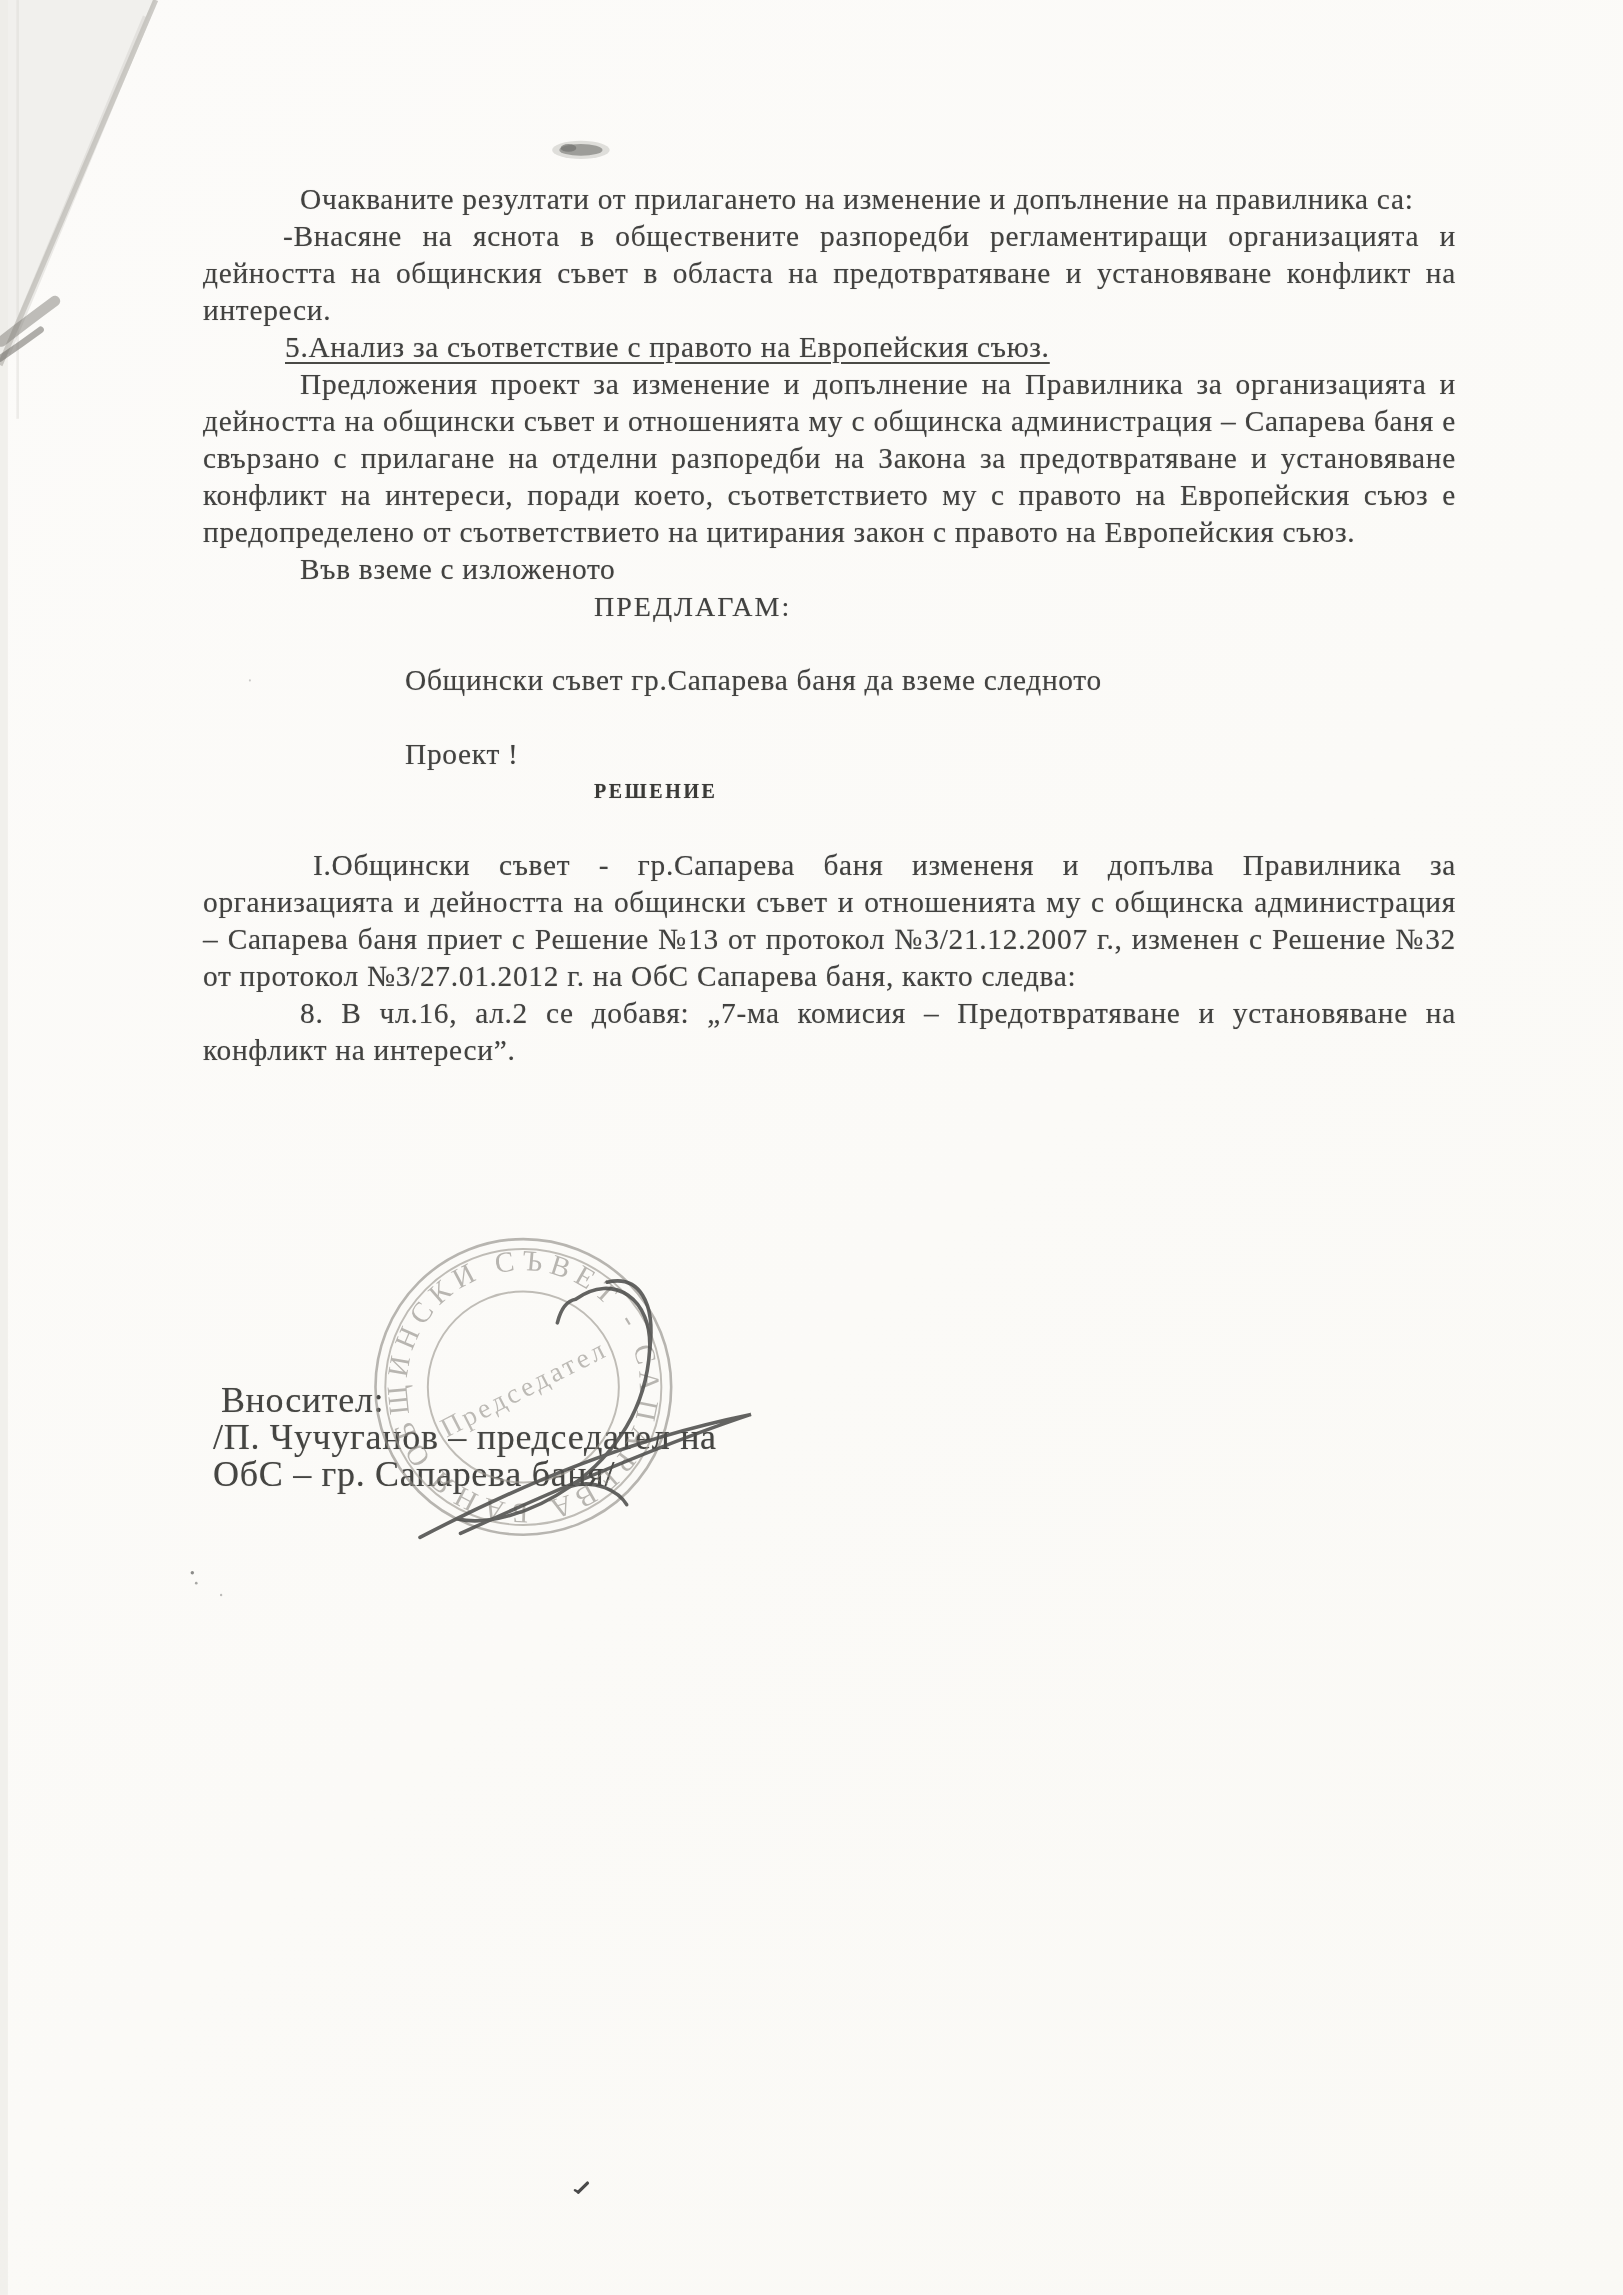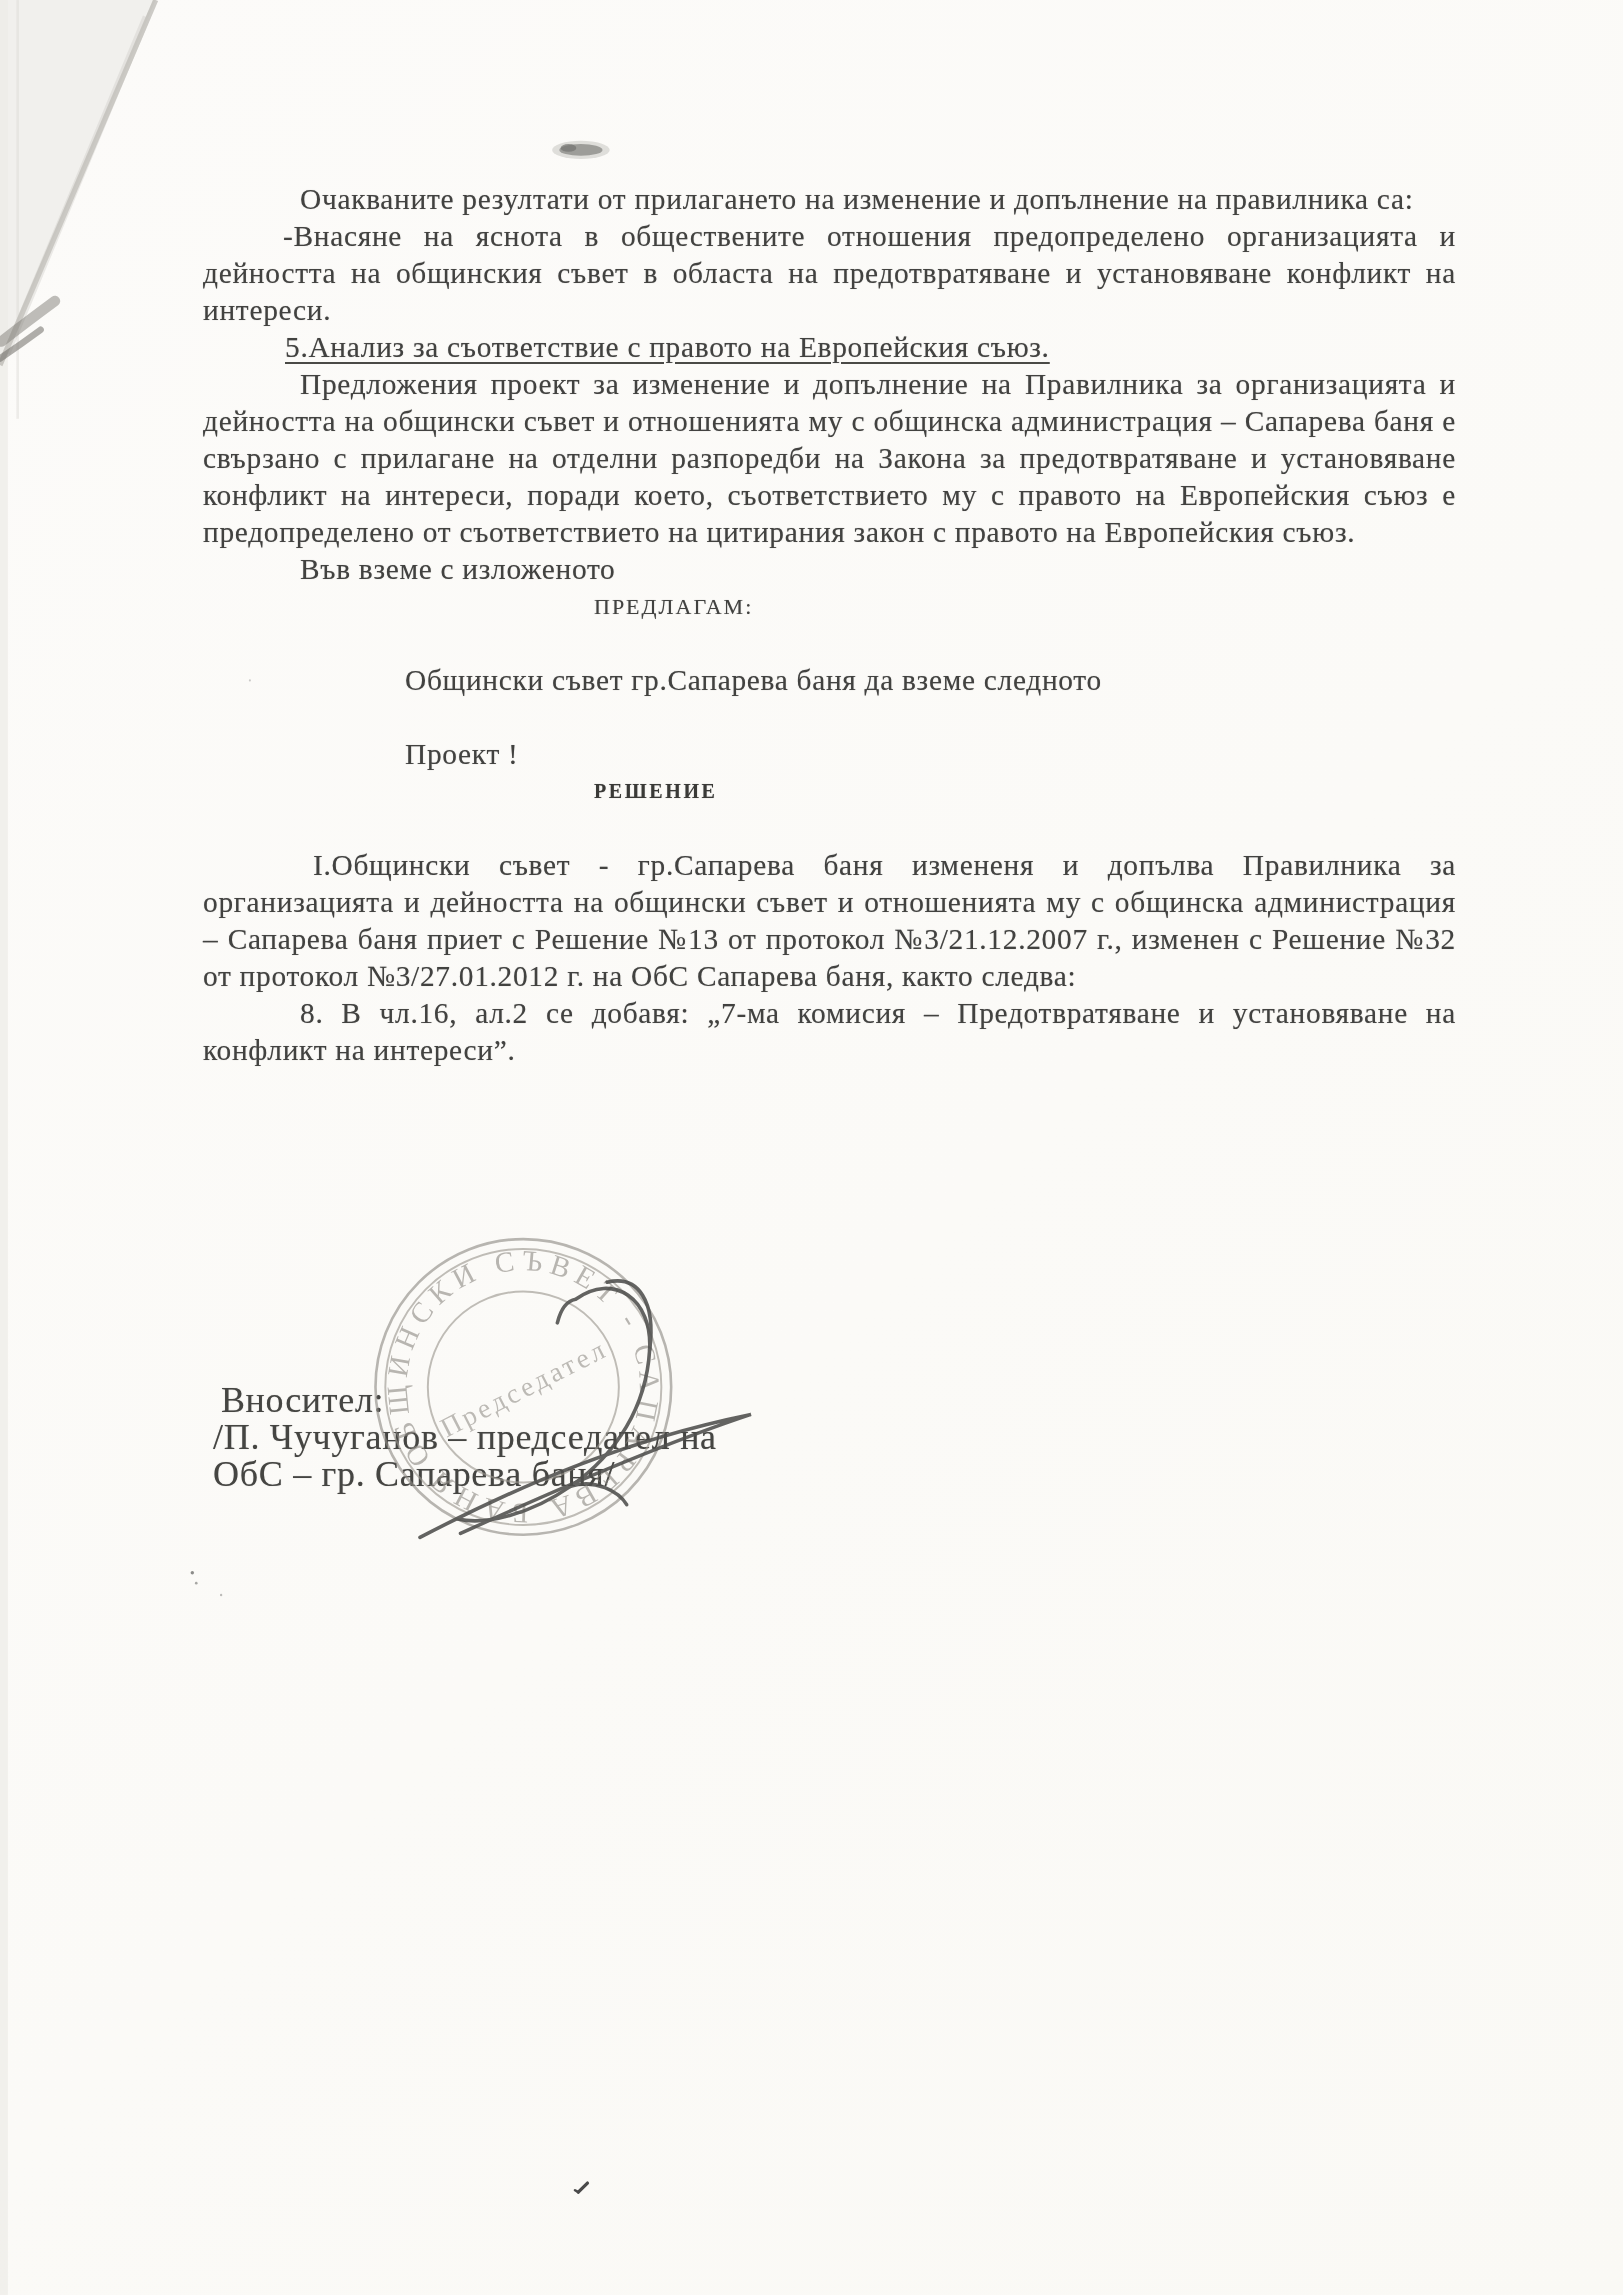--- a/index.html
+++ b/index.html
@@ -25,21 +25,21 @@
   .gap{margin-top:37px !important;}
   .h-analysis{text-indent:82px;text-align:right;}
   .h-analysis span{
     text-decoration:underline;
     text-decoration-thickness:2px;
     text-underline-offset:5.2px;
     text-decoration-color:#4a4a46;
   }
   .h-propose{
     text-align:center;margin-left:391px !important;
-    font-size:22px;letter-spacing:2px;
+    font-size:28px;letter-spacing:2px;
   }
   .p-council,.p-project{text-align:right;margin-left:202px !important;}
   .h-decision{
     text-align:left !important;margin-left:391px !important;
     font-weight:bold;font-size:20px;letter-spacing:2.6px;color:#3a3a37;
   }
   .p-dec1{text-indent:110px;}
   
   .sigblock{
     position:absolute;left:213px;top:1382px;z-index:2;
@@ -54,21 +54,21 @@
     position:absolute;left:0;top:0;z-index:3;pointer-events:none;
   }
 </style>
 </head>
 <body>
 
 <div class="page">
 
   <div class="bodytext">
     <p class="p-indent">Очакваните резултати от прилагането на изменение и допълнение на правилника са:</p>
-    <p class="p-bullet">-Внасяне на яснота в обществените отношения предопределено организацията и дейността на общинския съвет в областа на предотвратяване и установяване конфликт на интереси.</p>
+    <p class="p-bullet">-Внасяне на яснота в обществените разпоредби регламентиращи организацията и дейността на общинския съвет в областа на предотвратяване и установяване конфликт на интереси.</p>
     <p class="h-analysis"><span>5.Анализ за съответствие с правото на Европейския съюз.</span></p>
     <p class="p-indent">Предложения проект за изменение и допълнение на Правилника за организацията и дейността на общински съвет и отношенията му с общинска администрация – Сапарева баня е свързано с прилагане на отделни разпоредби на Закона за предотвратяване и установяване конфликт на интереси, поради което, съответствието му с правото на Европейския съюз е предопределено от съответствието на цитирания закон с правото на Европейския съюз.</p>
     <p class="p-indent p-nojust">Във вземе с изложеното</p>
     <p class="h-propose">ПРЕДЛАГАМ:</p>
     <p class="p-council gap">Общински съвет гр.Сапарева баня да вземе следното</p>
     <p class="p-project gap">Проект !</p>
     <p class="h-decision">РЕШЕНИЕ</p>
     <p class="p-dec1 gap">I.Общински съвет - гр.Сапарева баня измененя и допълва Правилника за организацията и дейността на общински съвет и отношенията му с общинска администрация – Сапарева баня приет с Решение №13 от протокол №3/21.12.2007 г., изменен с Решение №32 от протокол №3/27.01.2012 г. на ОбС Сапарева баня, както следва:</p>
     <p class="p-indent">8. В чл.16, ал.2 се добавя: „7-ма комисия – Предотвратяване и установяване на конфликт на интереси”.</p>
   </div>

